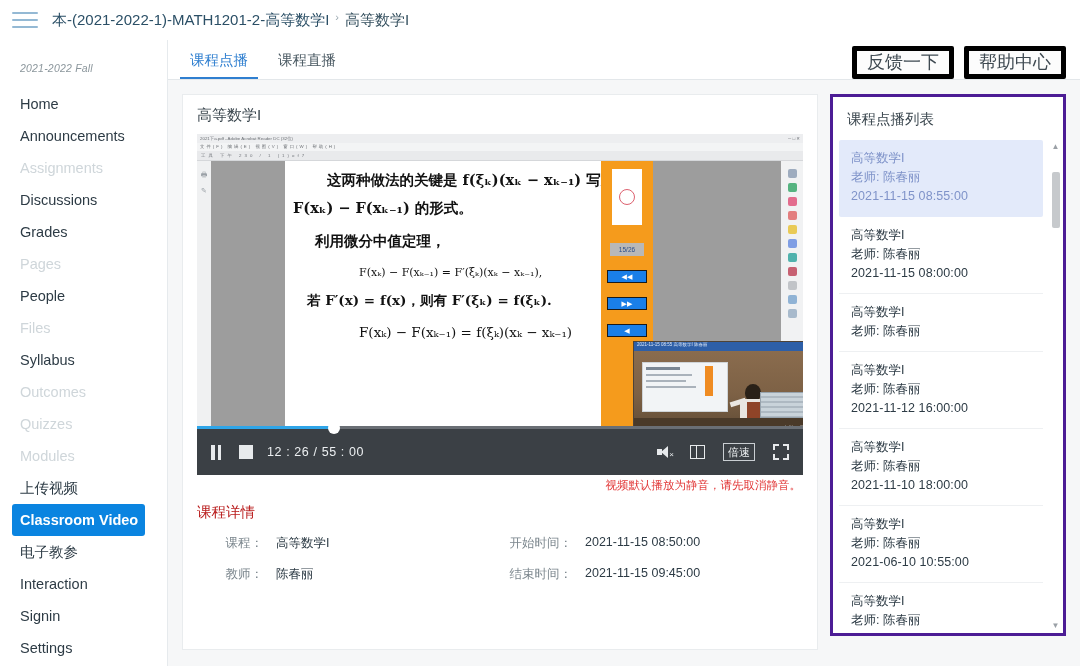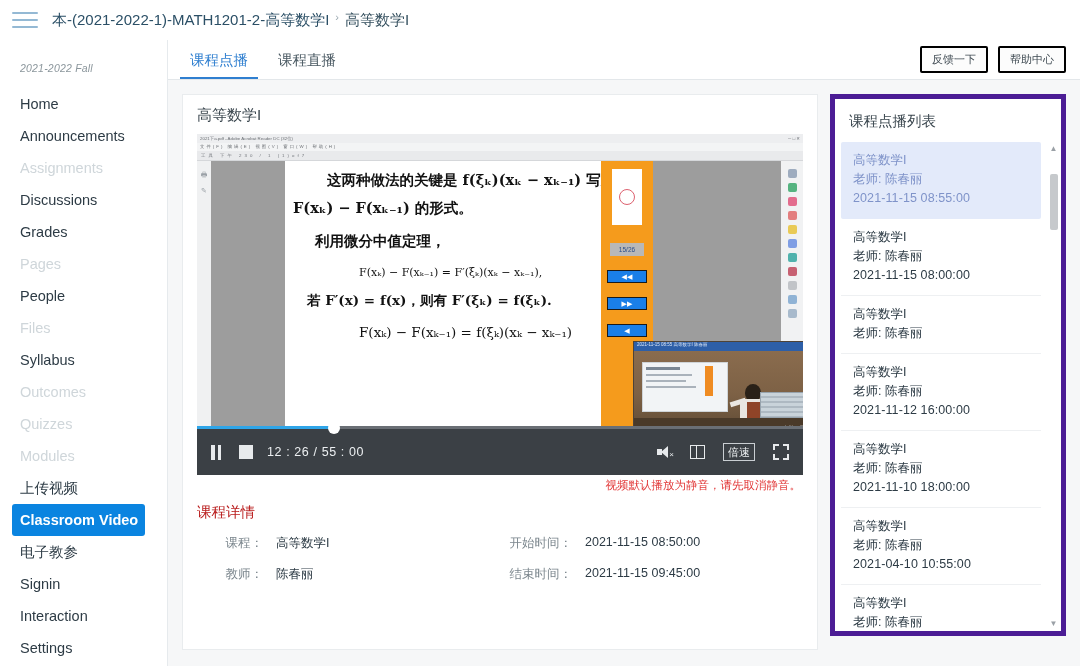--- a/index.html
+++ b/index.html
@@ -106,23 +106,23 @@
     border-bottom: 2px solid transparent;
     margin-right: 10px;
   }
   .tab.active { color: #2f7fd0; border-bottom-color: #2f7fd0; }
   .topbtns {
     position: absolute;
     right: 14px; top: 6px;
     display: flex; gap: 10px;
   }
   .ghost-btn {
-    font-size: 11px;
+    font-size: 18px;
     background: #fcfcfc;
-    border: 2px solid #000000;
+    border: 5px solid #000000;
     border-radius: 2px;
     padding: 4px 10px;
     color: #3f4a52;
     cursor: pointer;
     line-height: 15px;
   }
 
   .panes {
     display: flex;
     gap: 12px;
@@ -316,21 +316,21 @@
   .detail-col { flex: 0 0 50%; }
   .detail-row { display: flex; font-size: 12.5px; margin-bottom: 14px; }
   .detail-label { color: #7b868d; width: 66px; text-align: right; flex: 0 0 66px; }
   .detail-value { color: #2d3b45; padding-left: 13px; }
   .detail-col.right .detail-label { width: 72px; flex: 0 0 72px; }
 
   
   .rightcard {
     flex: 0 0 236px;
     background: #fff;
-    border: 5px solid #4c1d95;
+    border: 3px solid #4c1d95;
     height: 542px;
     display: flex;
     flex-direction: column;
     overflow: hidden;
   }
   .rc-title { font-size: 14.5px; color: #3a464e; padding: 13px 14px 11px 14px; }
   .rc-listwrap { position: relative; flex: 1 1 auto; overflow: hidden; }
   .rc-list { position: absolute; left: 0; right: 14px; top: 0; bottom: 0; overflow: hidden; }
   .vid-item {
     padding: 9px 12px 10px 12px;
@@ -393,22 +393,22 @@
     <div class="nav-item muted">Pages</div>
     <div class="nav-item">People</div>
     <div class="nav-item muted">Files</div>
     <div class="nav-item">Syllabus</div>
     <div class="nav-item muted">Outcomes</div>
     <div class="nav-item muted">Quizzes</div>
     <div class="nav-item muted">Modules</div>
     <div class="nav-item">上传视频</div>
     <div class="nav-item active">Classroom Video</div>
     <div class="nav-item">电子教参</div>
+    <div class="nav-item">Interaction</div>
     <div class="nav-item">Signin</div>
-    <div class="nav-item">Interaction</div>
     <div class="nav-item">Settings</div>
   </nav>
 
   <main class="content">
 
     <div class="tabrow">
       <div class="tab active">课程点播</div>
       <div class="tab">课程直播</div>
       <div class="topbtns">
         <button class="ghost-btn">反馈一下</button>
@@ -591,21 +591,21 @@
               <div class="vtime">2021-11-12 16:00:00</div>
             </div>
             <div class="vid-item">
               <div class="vname">高等数学I</div>
               <div class="vteacher">老师: 陈春丽</div>
               <div class="vtime">2021-11-10 18:00:00</div>
             </div>
             <div class="vid-item">
               <div class="vname">高等数学I</div>
               <div class="vteacher">老师: 陈春丽</div>
-              <div class="vtime">2021-04-10 10:55:00</div>
+              <div class="vtime">2021-06-10 10:55:00</div>
             </div>
             <div class="vid-item">
               <div class="vname">高等数学I</div>
               <div class="vteacher">老师: 陈春丽</div>
               <div class="vtime"></div>
             </div>
 
           </div>
           <div class="scrollbar">
             <div class="sb-up">▲</div>

